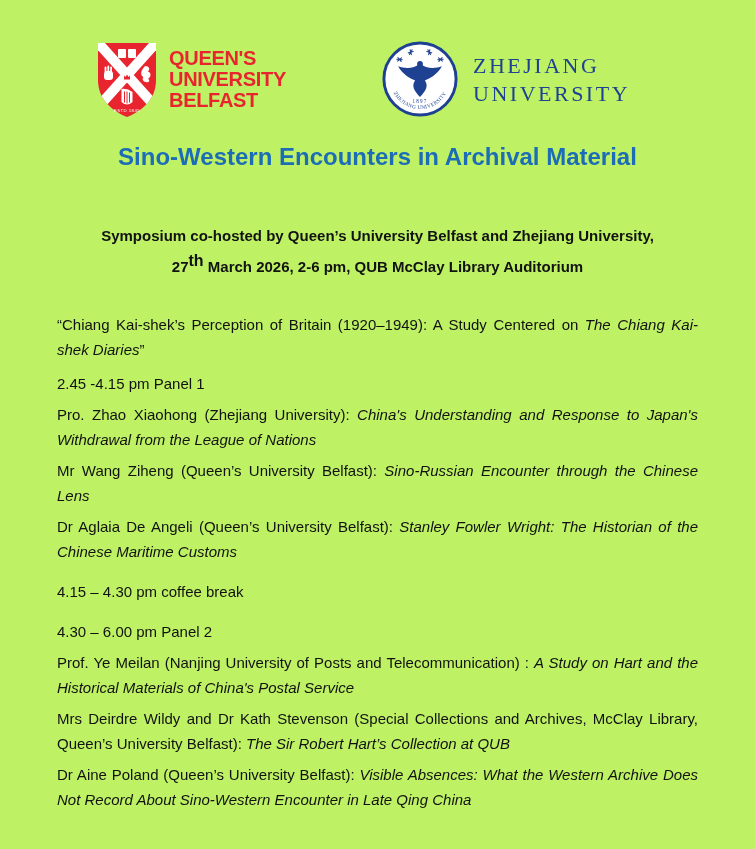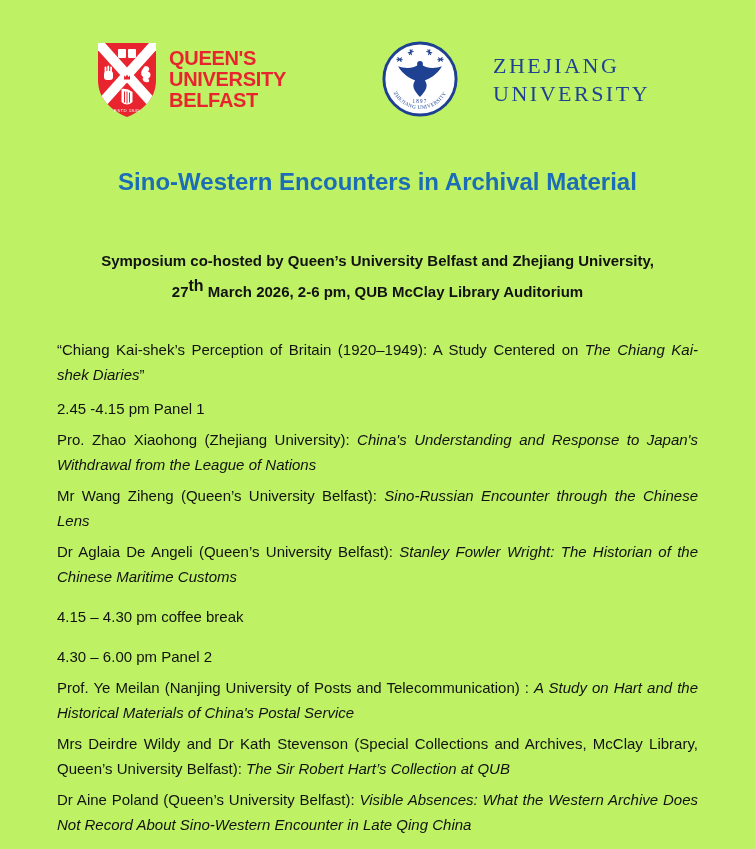--- a/index.html
+++ b/index.html
@@ -24,30 +24,29 @@
     color:var(--qub-red);
   }
   .zju-logo { display:flex; gap:14px; margin-left:95px; }
   .zju-wordmark {
     padding-top:12px;
     font-family:"Liberation Serif", serif;
     font-size:22px;
     line-height:28px;
     letter-spacing:2.5px;
     color:var(--zju-blue);
-    margin-left:20px;
   }
   .blue-stroke { stroke:var(--zju-blue); }
   .blue-fill   { fill:var(--zju-blue); }
   .seal-text   { fill:var(--zju-blue); font-family:"Liberation Serif", serif; }
   .shield-bg   { fill:var(--qub-red); }
 
   
   .title {
-    margin-top:48px;
+    margin-top:23px;
     text-align:center;
     font-size:24px;
     font-weight:600;
     color:var(--title-blue);
   }
   .subtitle-block { margin-top:52px; text-align:center; }
   .subtitle-line {
     font-size:15px;
     font-weight:700;
     line-height:25px;

